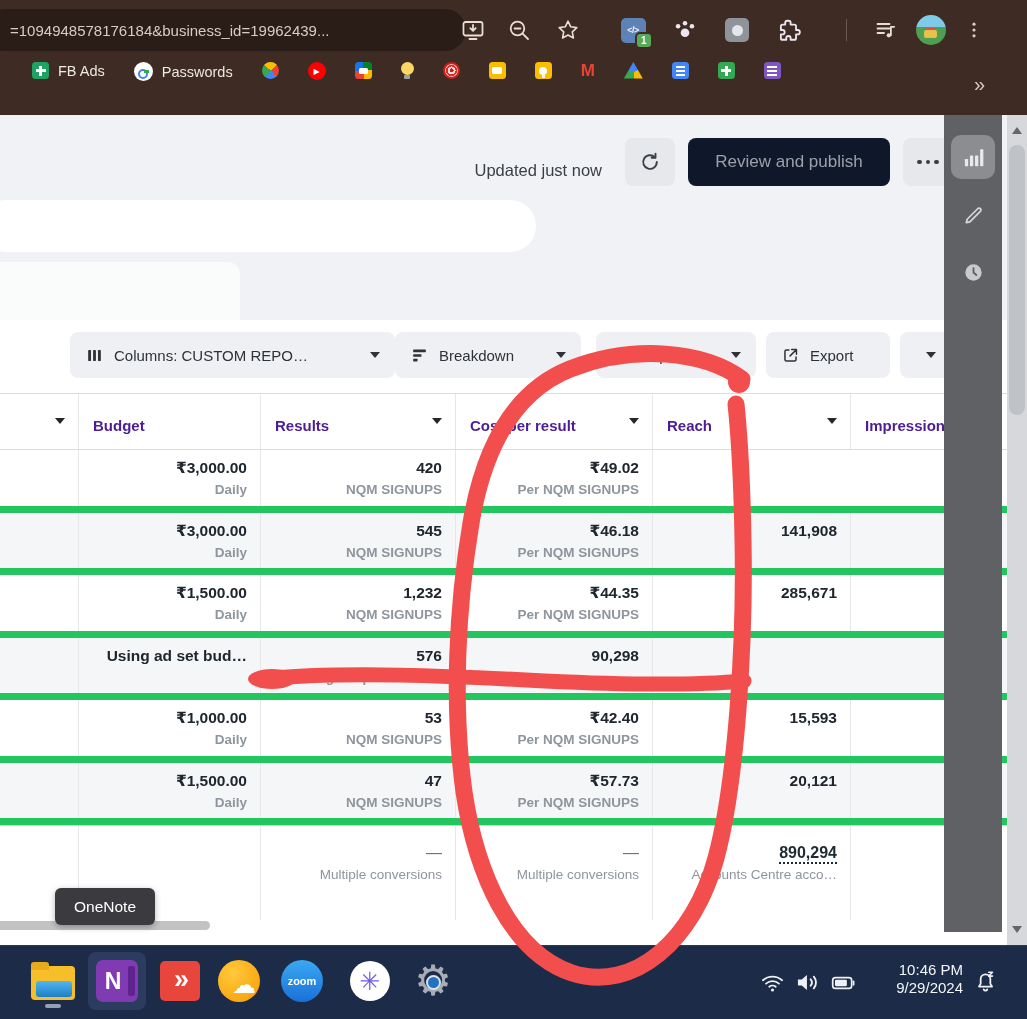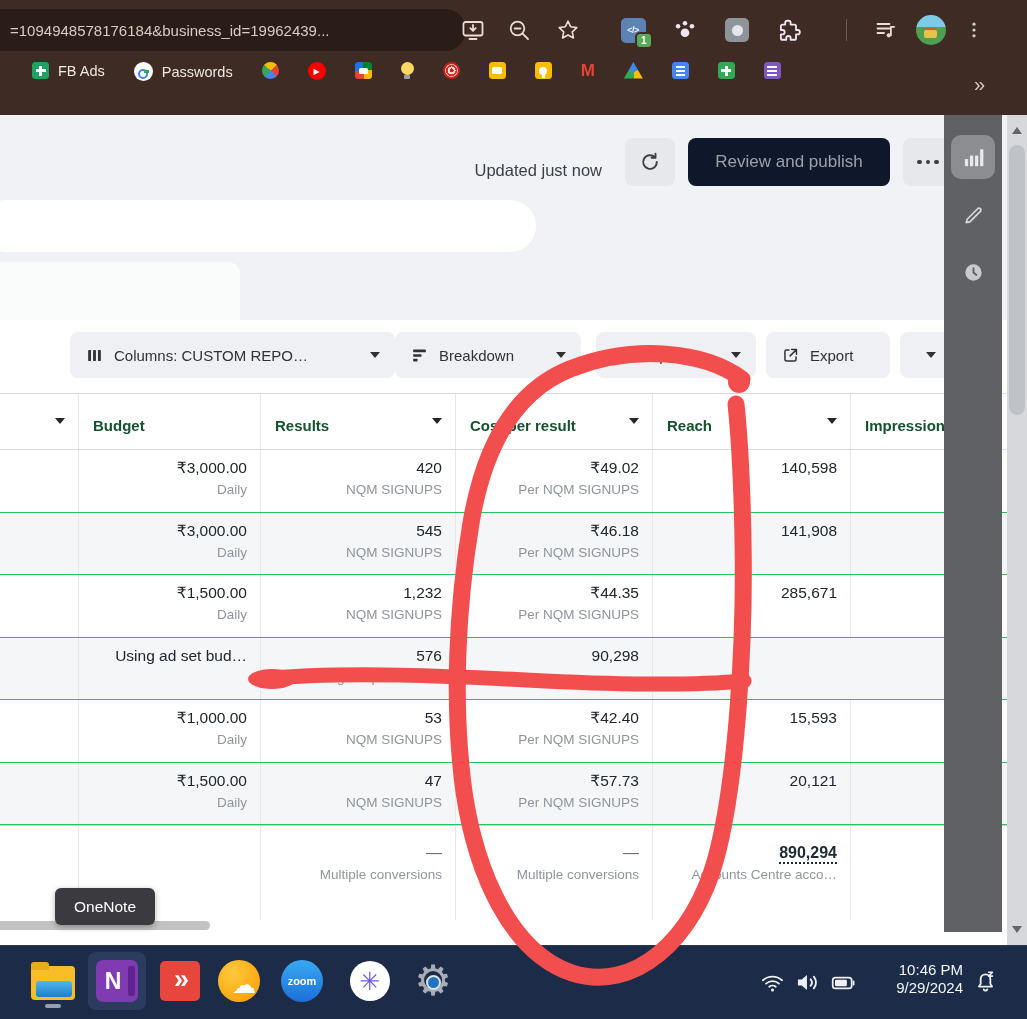--- a/index.html
+++ b/index.html
@@ -84,25 +84,25 @@
   .tb-btn .caret-tri { margin-left:4px; }
   .tb-btn.b0 { left:70px; width:325px; } .tb-btn.b1 { left:395px; width:186px; }
   .tb-btn.b2 { left:596px; width:160px; } .tb-btn.b3 { left:766px; width:124px; }
   .tb-btn.b4 { left:900px; width:58px; justify-content:center; }
   .tb-btn.b0 .caret-tri, .tb-btn.b1 .caret-tri, .tb-btn.b2 .caret-tri { margin-left:auto; }
 
   
   .grid6 { display:grid; grid-template-columns:78px 182px 195px 197px 198px 177px; }
   .thead { position:absolute; left:0; top:73px; width:1027px; height:57px; border-top:1px solid #d9dce0; border-bottom:1px solid #d9dce0; }
   .th { position:relative; display:flex; align-items:center; }
-  .th .hlbl { font-size:15px; font-weight:bold; color:#14532d; padding-left:14px; white-space:nowrap; overflow:hidden;margin-top:8px; }
+  .th .hlbl { font-size:15px; font-weight:bold; color:#4c1d95; padding-left:14px; white-space:nowrap; overflow:hidden;margin-top:8px; }
   .th .caret-tri { position:absolute; right:13px; top:24px; border-left-width:5px; border-right-width:5px; border-top-width:6px; color:#23272c; cursor:pointer; }
   .th + .th, .td + .td { border-left:1px solid #e5e7ea; }
   .tbody { position:absolute; left:0; top:130px; width:1027px; }
-  .tr { height:62.5px; border-bottom:1px solid #22c55e; cursor:pointer; }
+  .tr { height:62.5px; border-bottom:7px solid #22c55e; cursor:pointer;font-weight:bold; }
   .tr.alt { background:#f5f6f7; }
   .td { text-align:right; padding:9px 13px 0 4px; overflow:hidden; }
   .td .main { font-size:15.5px; color:#20262e; white-space:nowrap; }
   .td .sub { font-size:13.5px; color:#8f959d; margin-top:5px; white-space:nowrap; }
   .tfoot { position:absolute; left:0; top:505px; width:1027px; height:95px; border-top:1px solid #cfd3d7; background:#fff; }
   .tfoot .td { padding-top:18px; }
   .tfoot .main { font-size:16px; color:#6b7178; }
   .tfoot .td.reach-cell .main { font-weight:bold; color:#1c2b33; text-decoration:underline dotted 2px; text-underline-offset:4px; }
 
   
@@ -434,24 +434,20 @@
             </div>
             <div class="td">
               <div class="main">420</div>
               <div class="sub">NQM SIGNUPS</div>
             </div>
             <div class="td">
               <div class="main">₹49.02</div>
               <div class="sub">Per NQM SIGNUPS</div>
             </div>
             <div class="td">
-              <div class="main">140,598</div>
-              <div class="sub"></div>
-            </div>
-            <div class="td">
               <div class="main"></div>
               <div class="sub"></div>
             </div>
           </div>
           <div class="tr grid6 alt">
             <div class="td">
               <div class="main"></div>
               <div class="sub"></div>
             </div>
             <div class="td">

